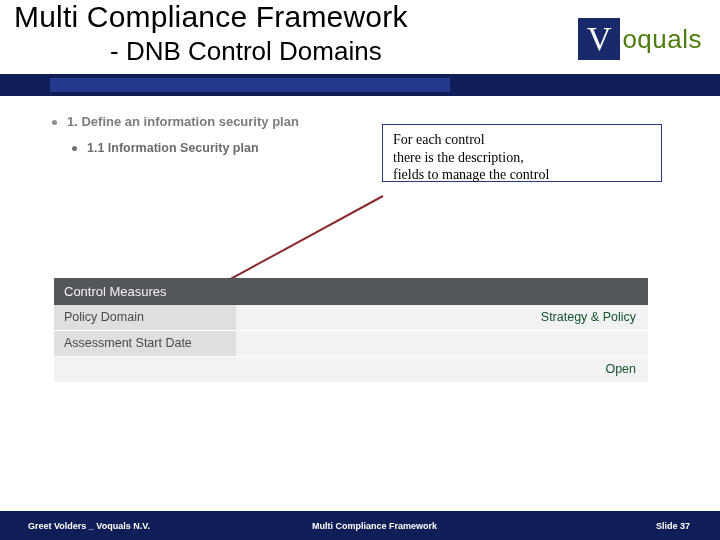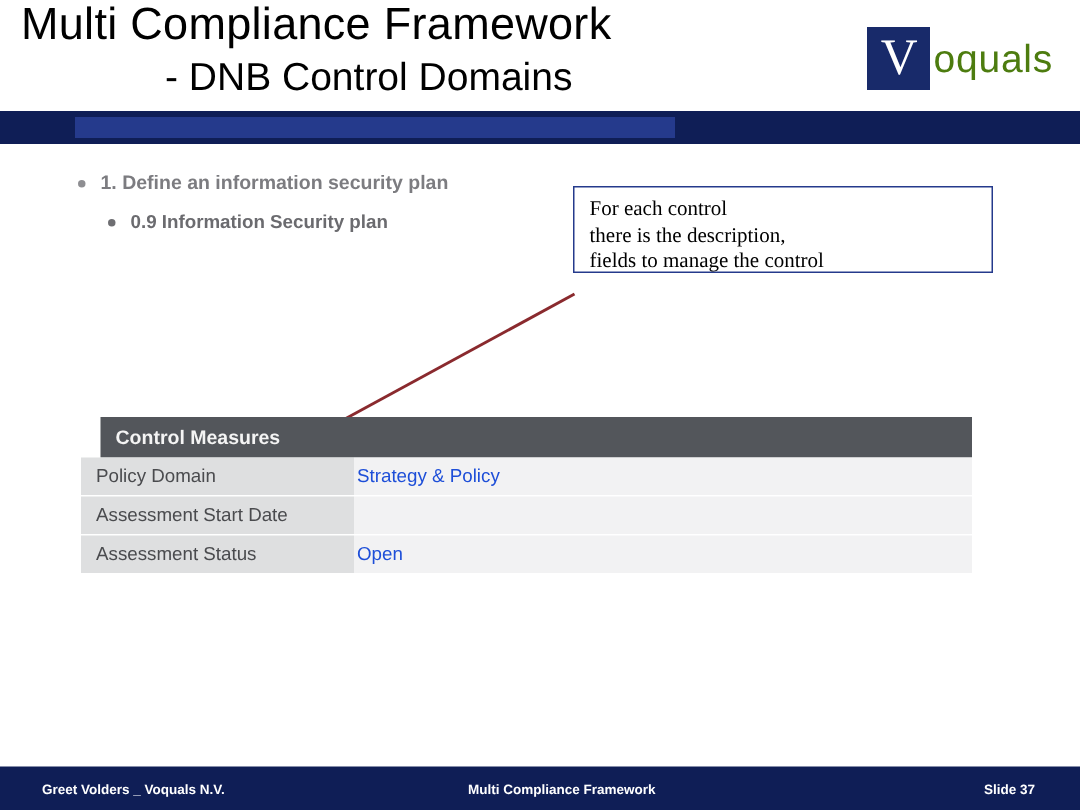--- a/index.html
+++ b/index.html
@@ -28,24 +28,24 @@
   .b2 { display:flex; align-items:flex-start; margin-left:20px; margin-top:12px; }
   .b2 .dot { width:5px; height:5px; border-radius:50%; background:#6e6e72; margin:5px 10px 0 0; }
   .b2 .txt { font-weight:700; color:#6b6b6f; font-size:12.5px; }
 
   
   .callout { position:absolute; left:382px; top:124px; width:280px; height:58px; border:1.5px solid #253a8c; background:#fff; padding:6px 10px; font-family:Garamond,'Times New Roman',serif; font-size:14px; line-height:1.25; color:#000; }
   .pointer { position:absolute; left:208px; top:192px; width:180px; height:100px; pointer-events:none; }
 
   
   .cm { position:absolute; left:54px; top:278px; width:594px; font-family:'Segoe UI',Arial,sans-serif; font-size:12.5px; }
-  .cm-head { background:#53565b; color:#f4f4f4; padding:6px 10px; font-size:13px; font-weight:700;margin-left:13px; }
+  .cm-head { background:#53565b; color:#f4f4f4; padding:6px 10px; font-size:13px; font-weight:400; }
   .cm-row { display:flex; border-bottom:1px solid #fff; }
   .cm-row .lab { width:182px; background:#dedfe0; color:#4a4b4e; padding:5px 10px 6px; }
-  .cm-row .val { flex:1; background:#f2f2f3; color:#1d4ed8; padding:5px 2px 6px; }
+  .cm-row .val { flex:1; background:#f2f2f3; color:#14532d; padding:5px 12px 6px;text-align:right; }
 
   
   .footer { position:absolute; left:0; bottom:0; width:720px; height:29px; background:#0f1e56; color:#fff; font-size:9px; font-weight:700; display:flex; align-items:center; }
   .f-left { position:absolute; left:28px; }
   .f-mid  { position:absolute; left:312px; }
   .f-right{ position:absolute; right:30px; }
   .f-right .num{ }
 </style>
 </head>
 <body>
@@ -65,21 +65,21 @@
   <div class="band-outer"></div>
   <div class="band-inner"></div>
 
   <div class="bullets">
     <div class="b1">
       <div class="dot"></div>
       <div class="txt">1. Define an information security plan</div>
     </div>
     <div class="b2">
       <div class="dot"></div>
-      <div class="txt">0.9 Information Security plan</div>
+      <div class="txt">1.1 Information Security plan</div>
     </div>
   </div>
 
   <div class="callout" style="white-space:pre-line">For each control
 there is the description,
 fields to manage the control</div>
   <svg class="pointer" viewBox="0 0 180 100">
     <line x1="175" y1="4" x2="6" y2="96" stroke="#8a2a2e" stroke-width="2"></line>
   </svg>
 
@@ -87,21 +87,20 @@
     <div class="cm-head">Control Measures</div>
     <div class="cm-row">
       <div class="lab">Policy Domain</div>
       <div class="val">Strategy &amp; Policy</div>
     </div>
     <div class="cm-row">
       <div class="lab">Assessment Start Date</div>
       <div class="val"></div>
     </div>
     <div class="cm-row">
-      <div class="lab">Assessment Status</div>
       <div class="val">Open</div>
     </div>
   </div>
 
   <div class="footer">
     <span class="f-left">Greet Volders _ Voquals N.V.</span>
     <span class="f-mid">Multi Compliance Framework</span>
     <span class="f-right">
       <span>Slide </span><span class="num">37</span>
     </span>

